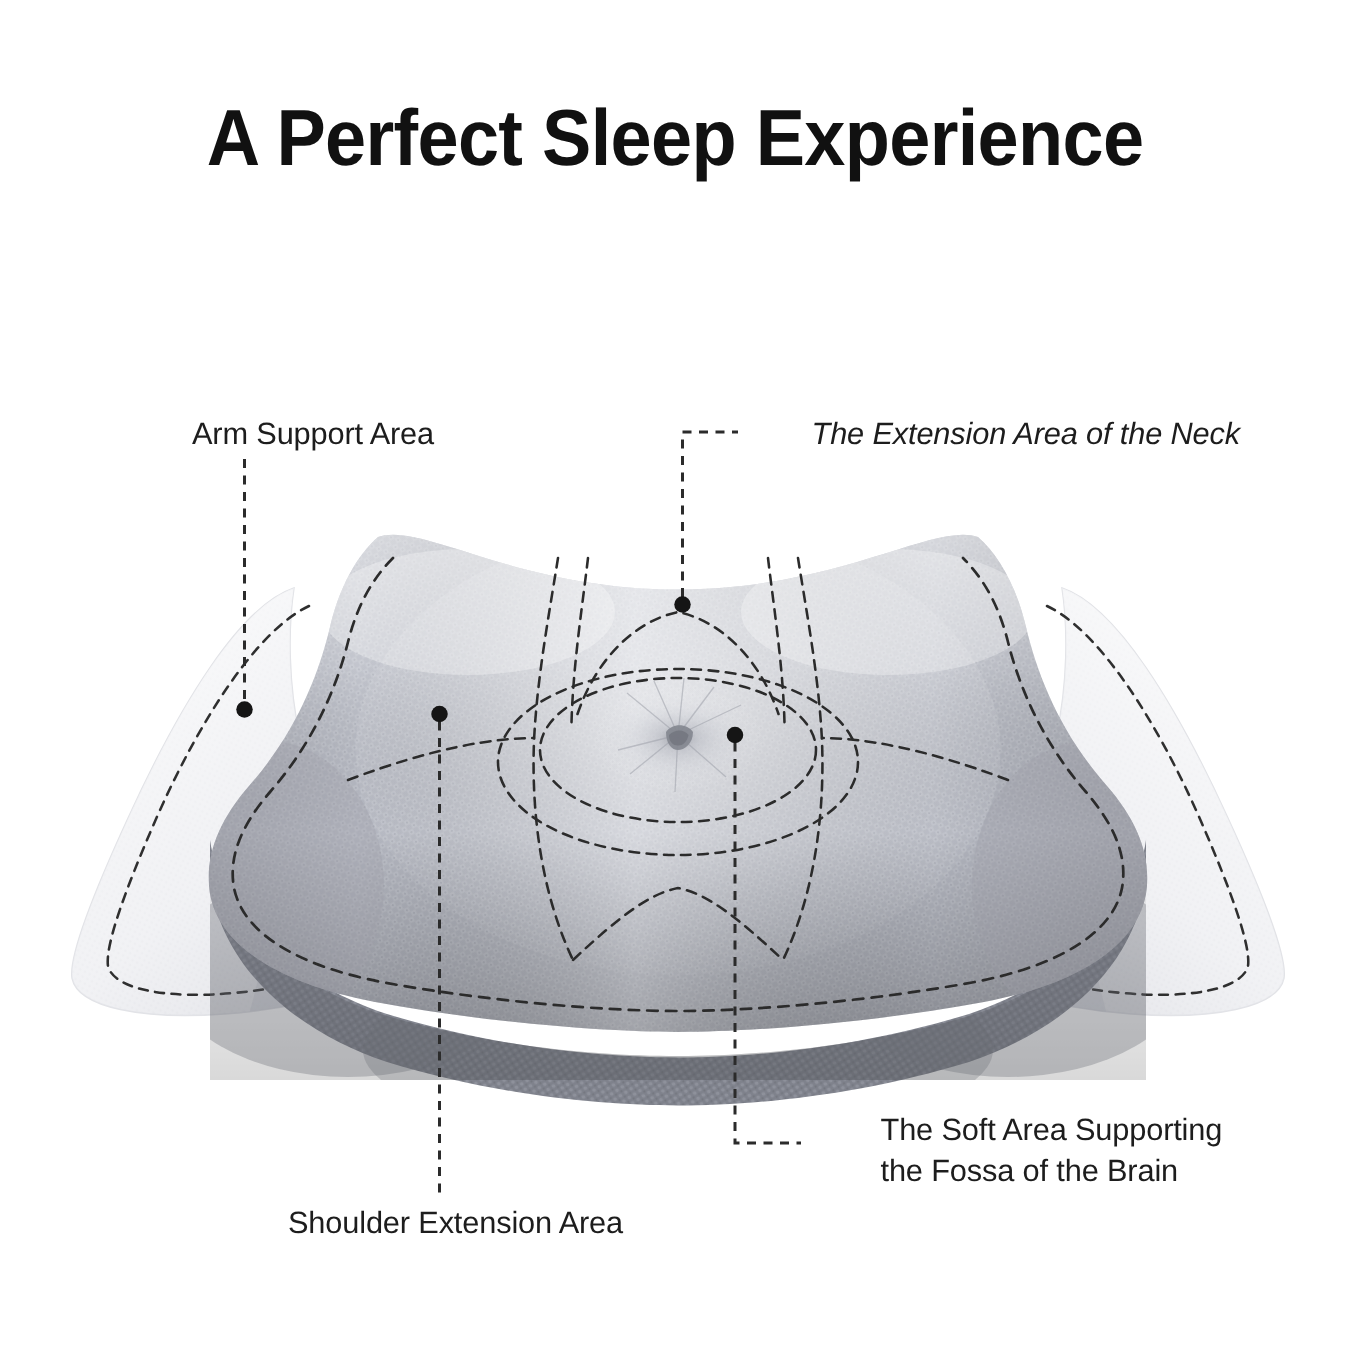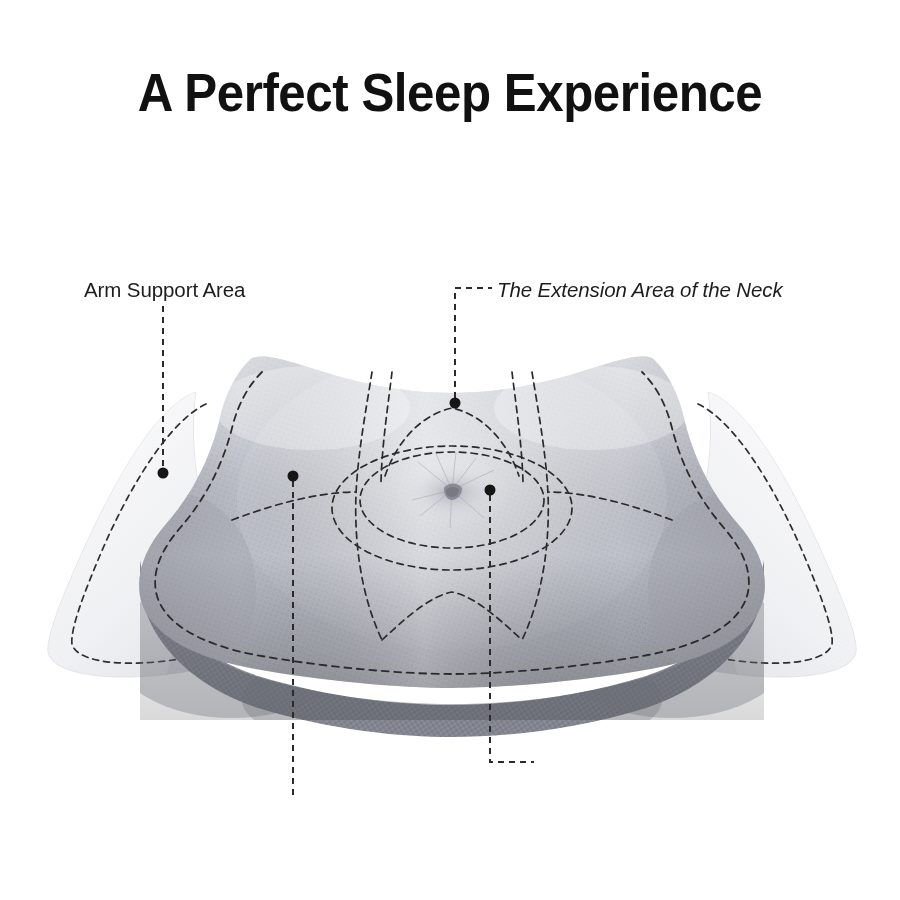--- a/index.html
+++ b/index.html
@@ -51,20 +51,21 @@
   
   .label {
     position: absolute;
     font-family: "Liberation Sans", sans-serif;
     font-weight: 400;
     font-size: 20.5px;
     line-height: 27px;
     color: #1d1d1d;
     white-space: pre-line;
     letter-spacing: -0.1px;
+    margin-left: 44px;
   }
 
   #label-arm            { left: 84px;  top: 276px; }
   #label-neck           { left: 497px; top: 276px; font-style: italic; }
   #label-fossa          { left: 543px; top: 740px; }
   #label-shoulder       { left: 148px; top: 802px; }
 
   
   .dot {
     position: absolute;
@@ -374,15 +375,18 @@
 
   <div class="dot" style="left:163px; top:473px;"></div>
   <div class="dot" style="left:455px; top:403px;"></div>
   <div class="dot" style="left:490px; top:490px;"></div>
   <div class="dot" style="left:293px; top:476px;"></div>
 
   <div class="label" id="label-arm">Arm Support Area</div>
 
   <div class="label" id="label-neck">The Extension Area of the Neck</div>
 
-
+  <div class="label" id="label-fossa">The Soft Area Supporting
+the Fossa of the Brain</div>
+
+  <div class="label" id="label-shoulder">Shoulder Extension Area</div>
 
 </div>
 
 </body></html>

